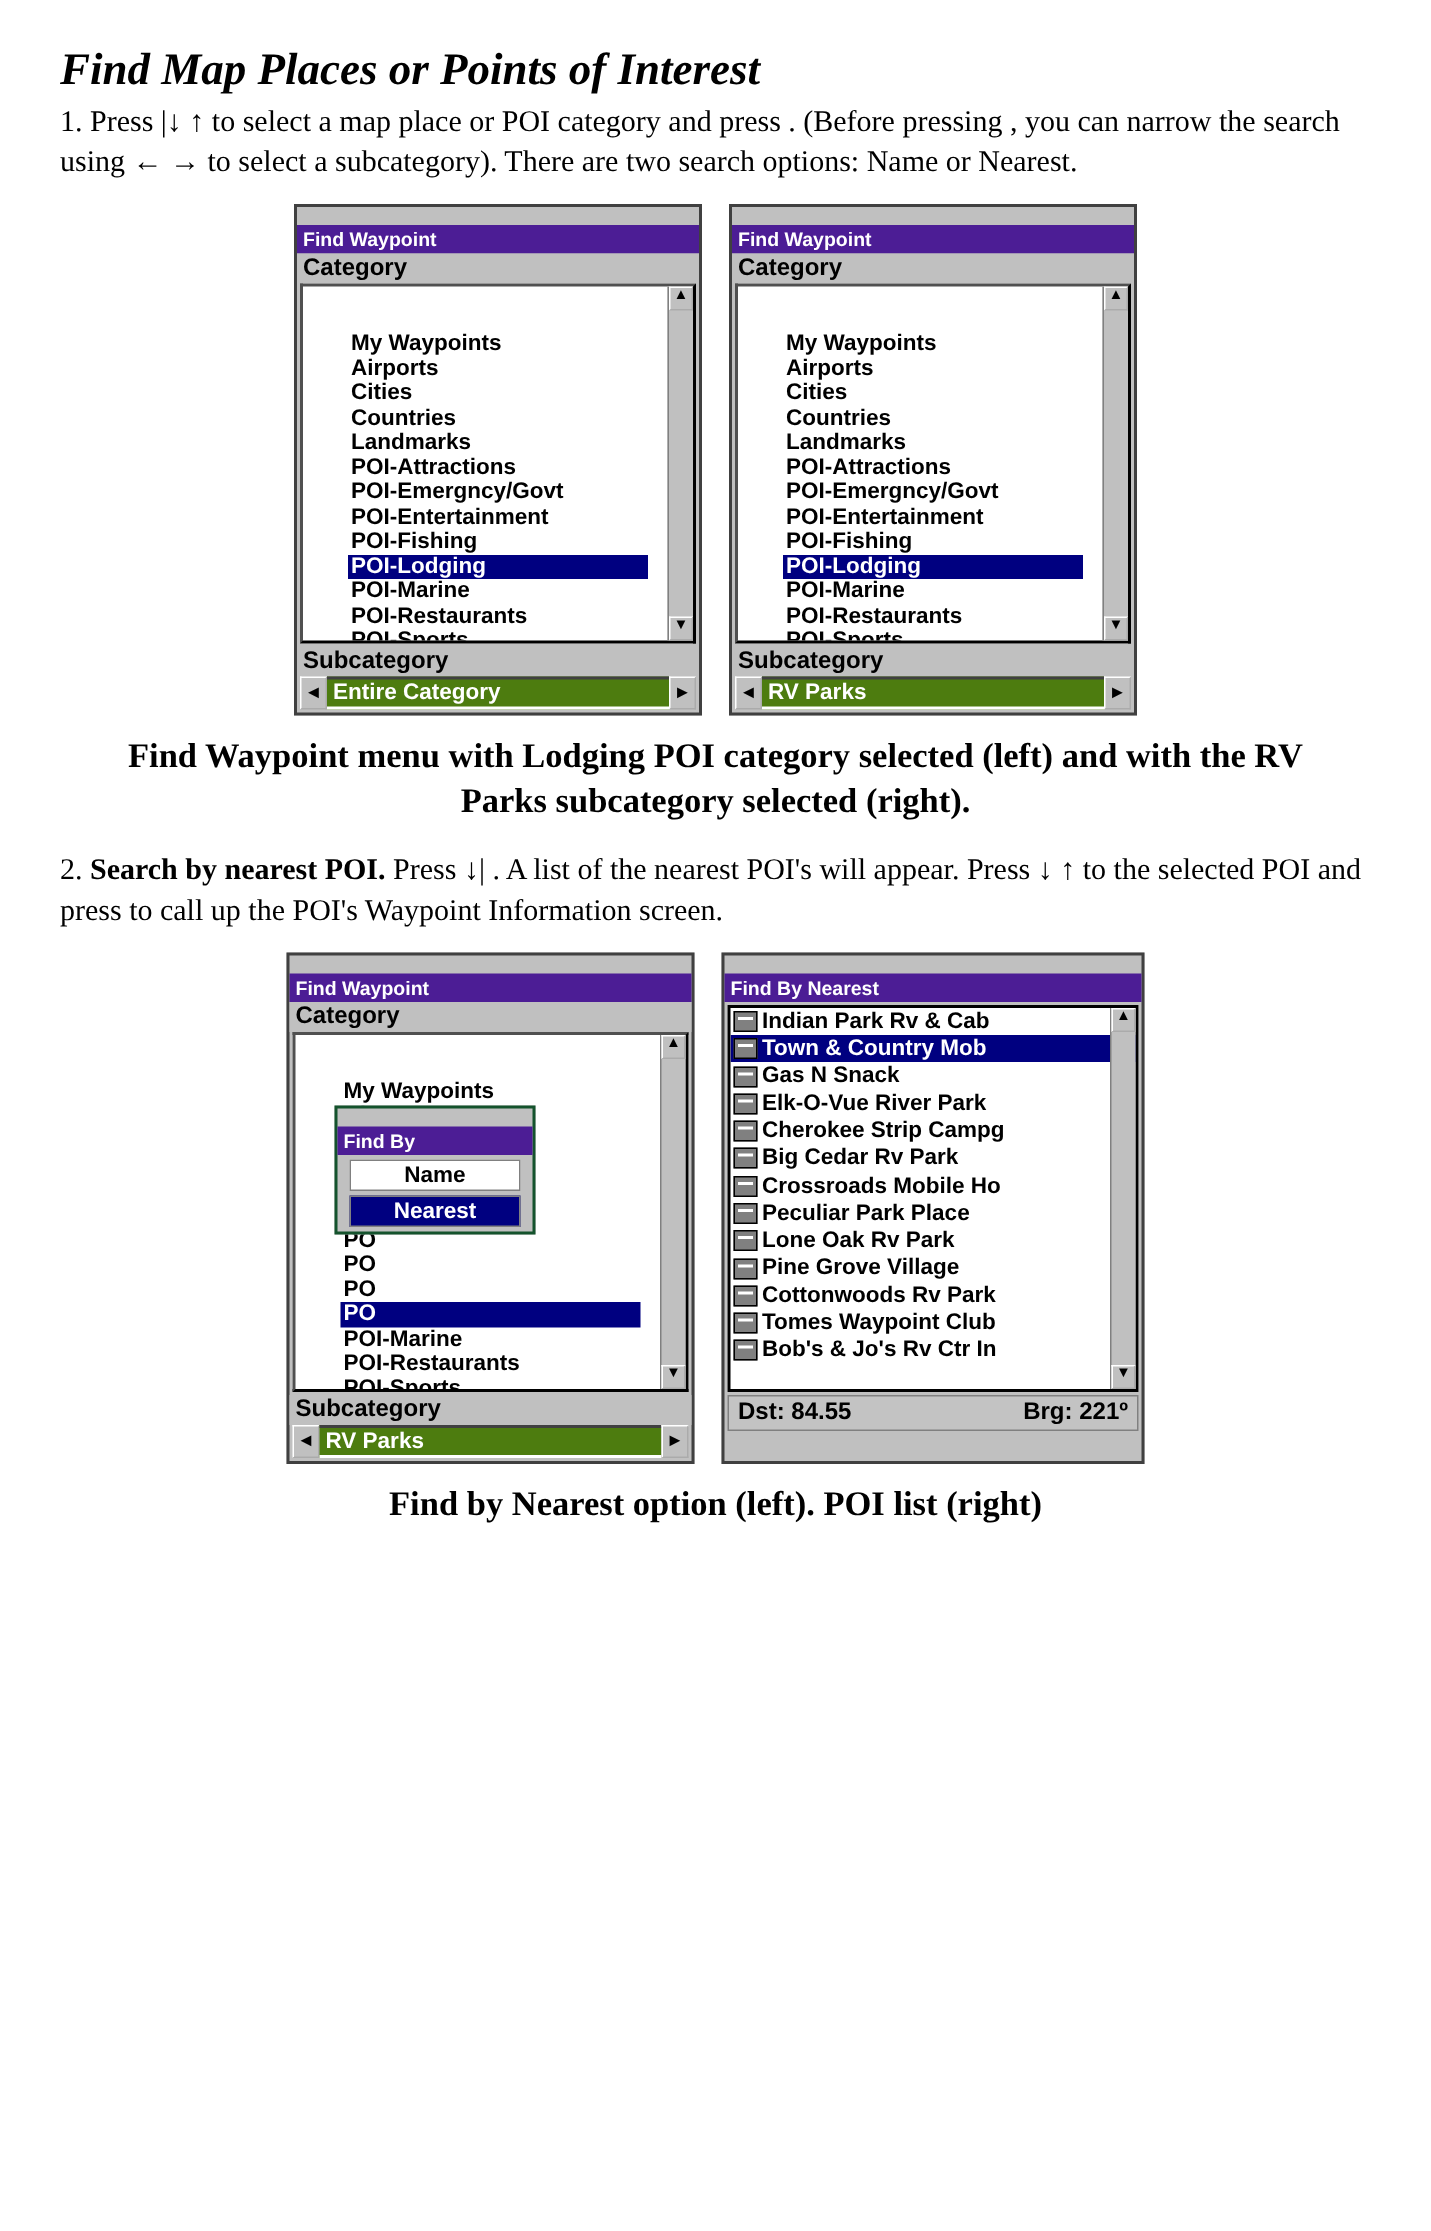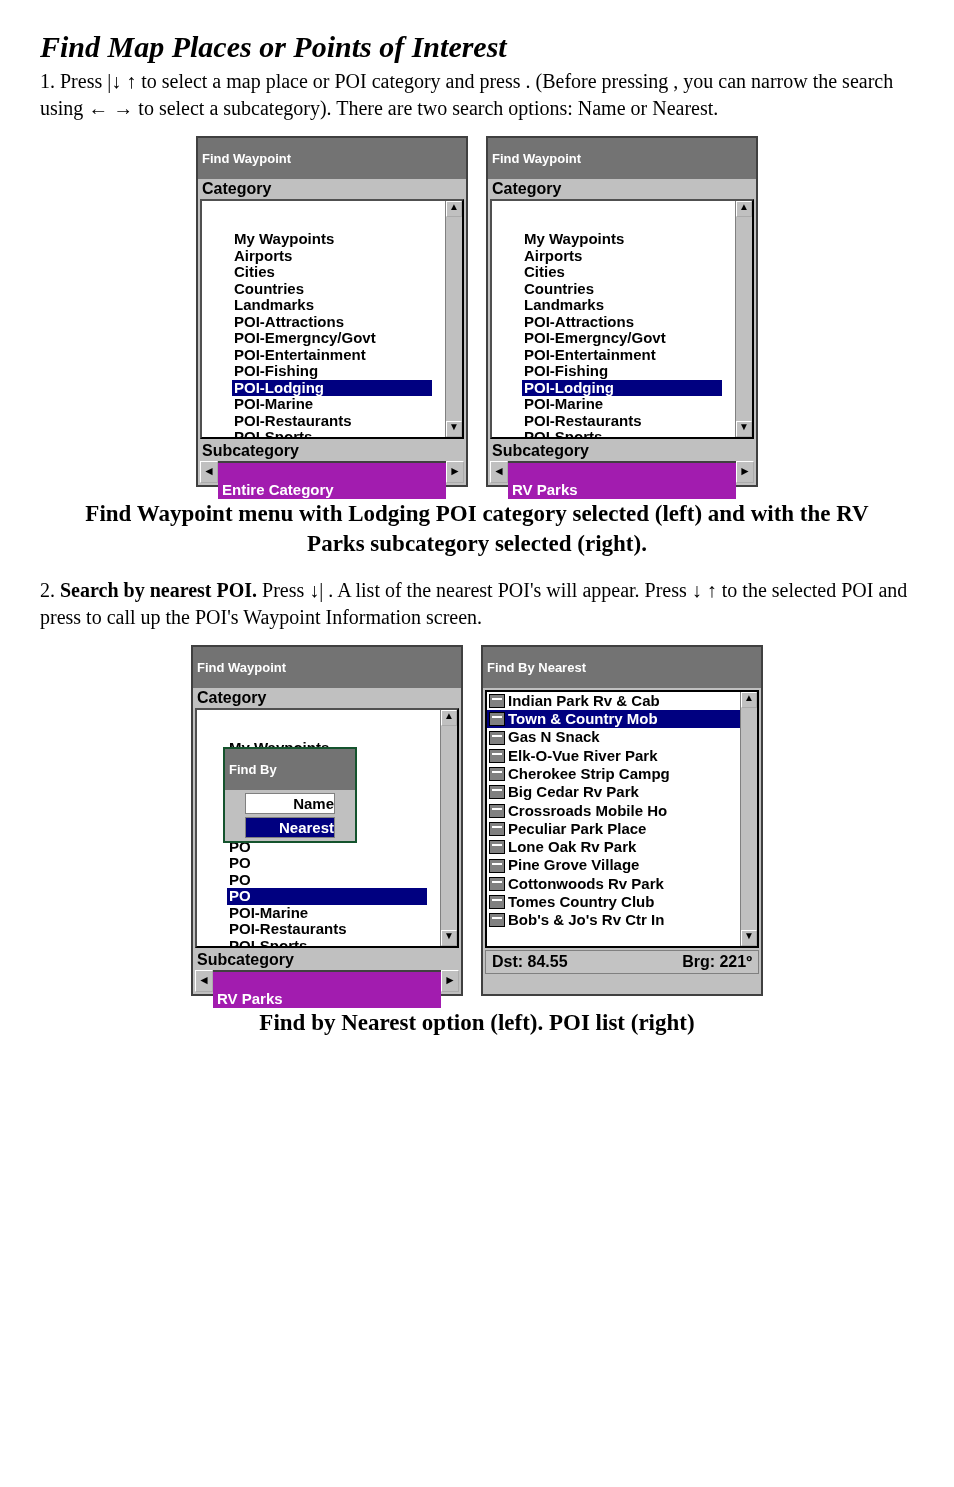--- a/index.html
+++ b/index.html
@@ -31,26 +31,27 @@
     margin: 8px 0 12px 0;
   }
   .device-box {
     width: 268px;
     background: #c0c0c0;
     border: 2px solid #404040;
     font-family: Arial, Helvetica, sans-serif;
     font-size: 15px;
   }
   .titlebar {
-    background: #737373;
+    background: #4c1d95;
     color: #fff;
     font-weight: bold;
-    padding: 13px 4px;
+    padding: 2px 4px;
     font-size: 13px;
     font-family: Arial, Helvetica, sans-serif;
+    margin-top: 12px;
   }
   .section-label {
     background: #c0c0c0;
     color: #000;
     font-weight: bold;
     padding: 1px 4px;
     font-size: 16px;
   }
   .listpanel {
     background: #fff;
@@ -104,24 +105,24 @@
     flex: 0 0 16px;
     background: #c0c0c0;
     border: 1px outset #fff;
     text-align: center;
     font-size: 12px;
     line-height: 18px;
     color: #000;
   }
   .sub-row .value {
     flex: 1;
-    background: #a21caf;
+    background: #4d7c0f;
     color: #fff;
     font-weight: bold;
-    padding: 18px 4px;
+    padding: 0 4px;
     border-top: 2px solid #404040;
     border-bottom: 2px solid #fff;
     white-space: nowrap;
     overflow: hidden;
   }
   .caption {
     text-align: center;
     font-weight: bold;
     font-family: "Century Schoolbook", Georgia, serif;
     font-size: 23px;
@@ -135,22 +136,22 @@
     top: 100px;
     width: 130px;
     background: #c0c0c0;
     border: 2px solid #14532d;
     z-index: 5;
   }
   .popup .titlebar { font-size: 13px; }
   .popup .option {
     background: #fff;
     border: 1px solid #808080;
-    margin: 3px 20px;
-    text-align: right;
+    margin: 3px 8px;
+    text-align: center;
     font-weight: bold;
     padding: 1px 0;
   }
   .popup .option.selected {
     background: #000080;
     color: #fff;
   }
   .nearest-list {
     background: #fff;
     border: 2px solid #000;
@@ -367,21 +368,21 @@
           <div class="nitem">
             <span class="nicon"></span>
             <span>Pine Grove Village</span>
           </div>
           <div class="nitem">
             <span class="nicon"></span>
             <span>Cottonwoods Rv Park</span>
           </div>
           <div class="nitem">
             <span class="nicon"></span>
-            <span>Tomes Country Club</span>
+            <span>Tomes Waypoint Club</span>
           </div>
           <div class="nitem">
             <span class="nicon"></span>
             <span>Bob's &amp; Jo's Rv Ctr In</span>
           </div>
         </div>
       <div class="scrollbar-v">
         <div class="sb-btn">▲</div>
         <div class="sb-btn sb-bottom">▼</div>
       </div>

